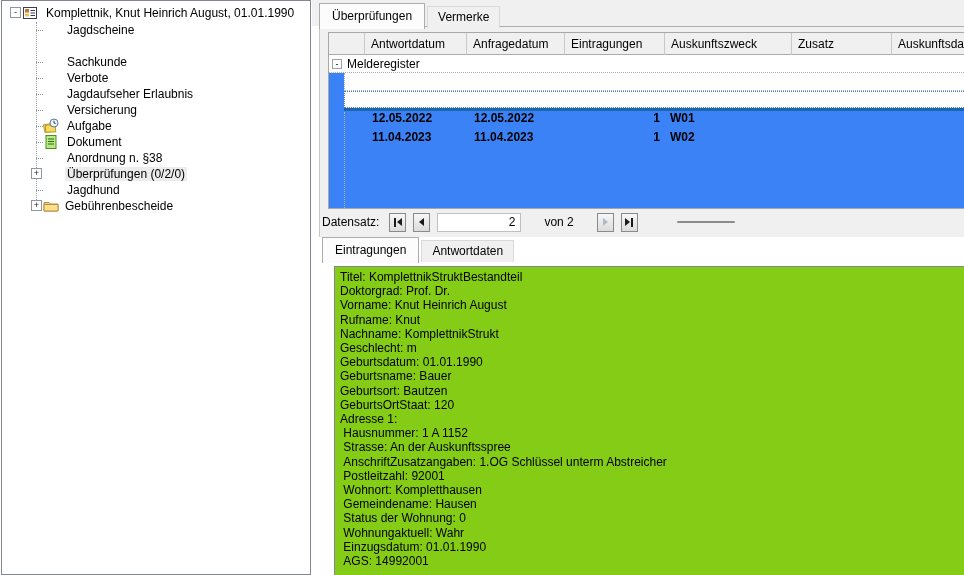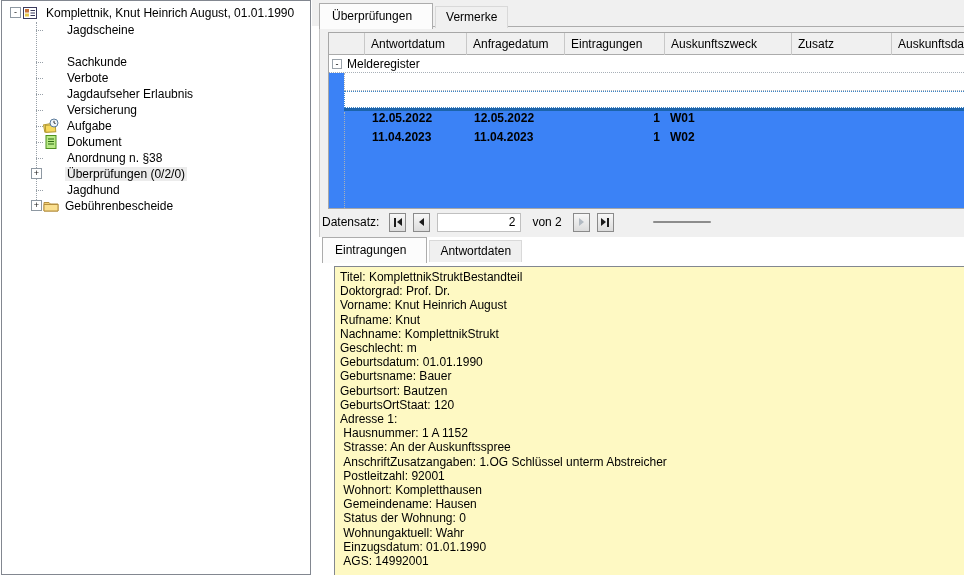--- a/index.html
+++ b/index.html
@@ -32,21 +32,21 @@
   
   .top-strip-bg { position:absolute; left:312px; top:0; width:652px; height:26px; background:#f0f0f0; }
   .tab-strip { position:absolute; display:flex; align-items:flex-end; z-index:3; }
   .tabs-top { left:319px; top:3px; }
   .tabs-bottom { left:322px; top:237px; }
   .tab {
     padding:3px 10px 4px 10px; background:#f0f0f0; border:1px solid #d9d9d9; border-bottom:none;
     margin-right:2px; white-space:nowrap; cursor:pointer;
   }
   .tab.active {
-    background:#fcfcfc; border-color:#acacac; padding:5px 20px 6px 12px; margin-bottom:-1px; z-index:4;
+    background:#fcfcfc; border-color:#acacac; padding:5px 12px 6px 12px; margin-bottom:-1px; z-index:4;
   }
   .tab-page {
     position:absolute; left:319px; top:26px; width:645px; height:211px;
     background:#f0f0f0; border-top:1px solid #acacac; border-left:1px solid #c6c6c6; z-index:1;
   }
 
   
   .grid {
     position:absolute; left:328px; top:32px; width:768px; height:177px;
     background:#3b82f6; border:1px solid #a7a7a7; border-right:none; overflow:hidden; z-index:2;
@@ -91,27 +91,27 @@
   }
   .tri-l { width:0; height:0; border-top:4px solid transparent; border-bottom:4px solid transparent; border-right:5px solid #1a1a1a; }
   .tri-r { width:0; height:0; border-top:4px solid transparent; border-bottom:4px solid transparent; border-left:5px solid #1a1a1a; }
   .nav-btn.disabled .tri-r { border-left-color:#b2bac2; }
   .nav-btn.disabled { cursor:default; }
   .vbar { width:2px; height:9px; background:#1a1a1a; }
   .nav-field {
     width:84px; height:19px; border:1px solid #c0c0c0; background:#fff;
     text-align:right; padding-right:5px; font:12px "Liberation Sans", sans-serif;
   }
-  .nav-of { margin:0 4px; }
+  .nav-of { margin:0 16px; }
   .gripper { margin-left:32px; width:58px; height:2px; background:#8c8c8c; border-radius:1px; cursor:ew-resize; }
 
   
   .details-box {
     position:absolute; left:334px; top:266px; width:630px; height:309px;
-    background:#fef9c3; border:1px solid #828790; border-right:none; border-bottom:none;
+    background:#84cc16; border:1px solid #828790; border-right:none; border-bottom:none;
     padding:3px 0 0 5px; white-space:pre-wrap; line-height:14.2px; overflow:hidden; z-index:2;
   }
 </style>
 </head>
 <body>
 
 <div class="app">
 
   <div class="tree-panel">
     <div class="tree-vline"></div>

